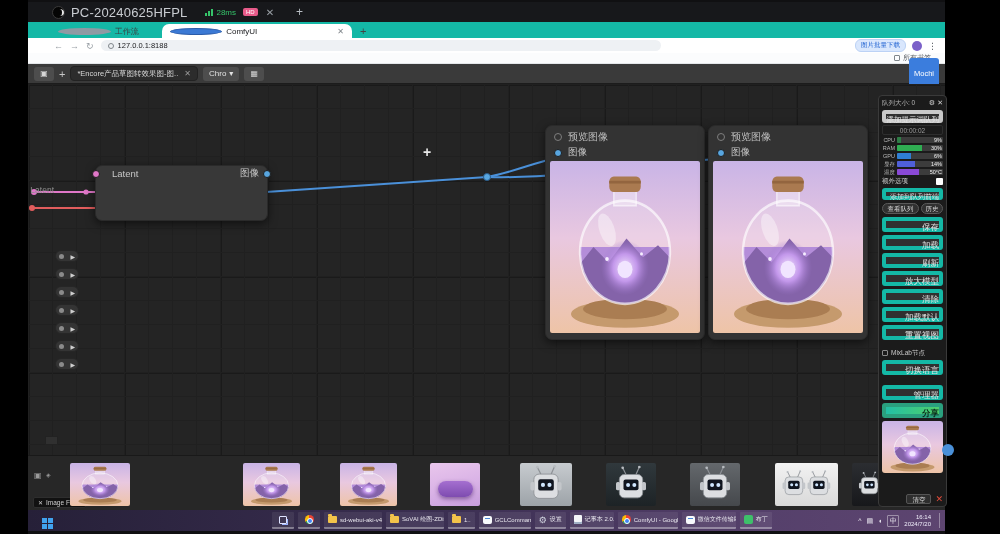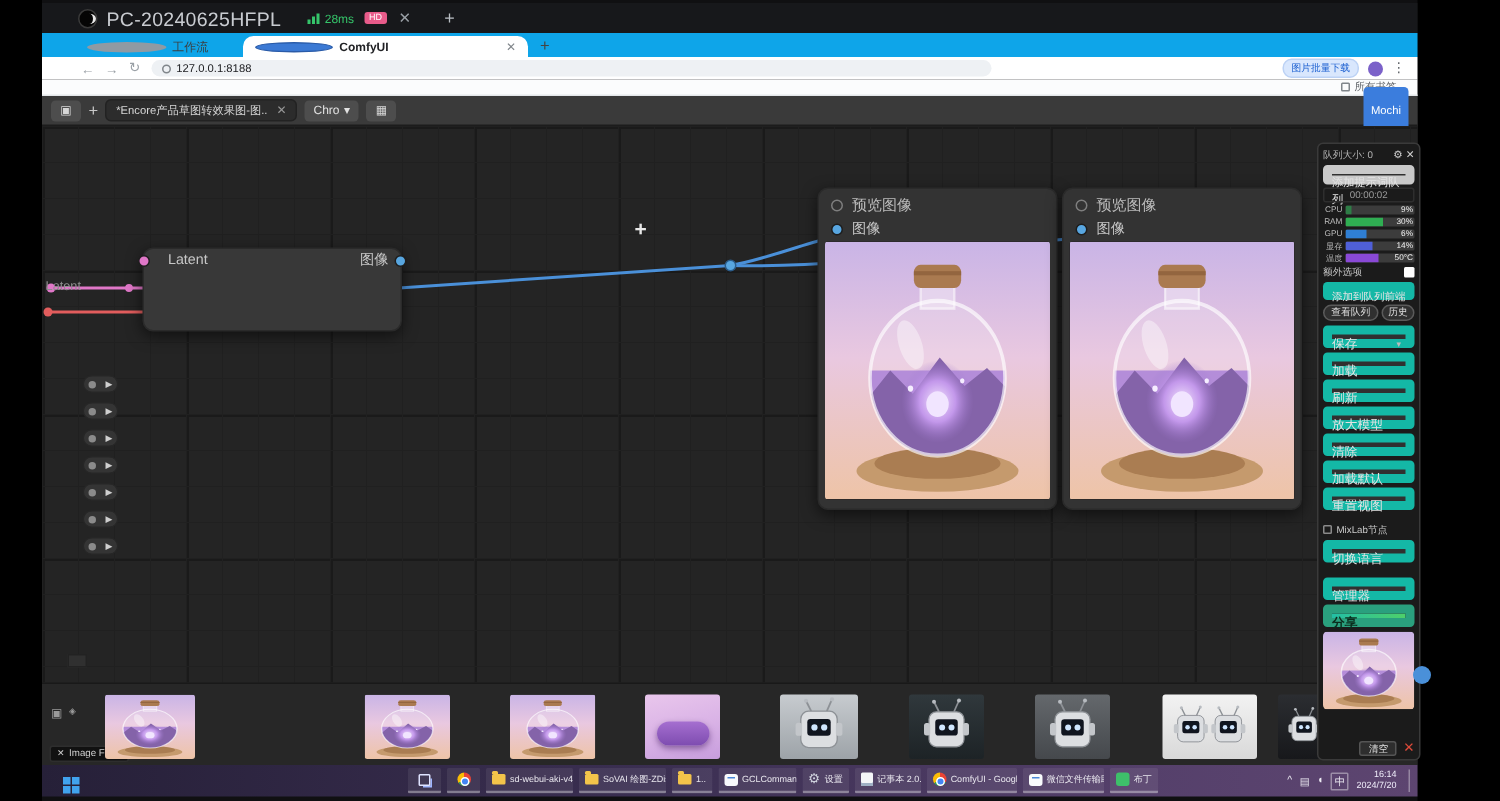--- a/index.html
+++ b/index.html
@@ -14,23 +14,23 @@
   .rtitle{color:#c9ccd1;font-size:13px;letter-spacing:.2px;}
   .sig{display:inline-flex;align-items:flex-end;gap:1px;margin:0 3px 0 18px;}
   .sig i{display:block;width:2px;background:#35c46a;}
   .sig i:nth-child(1){height:3px}.sig i:nth-child(2){height:5px}.sig i:nth-child(3){height:7px}
   .rlat{color:#35c46a;font-size:8px;}
   .rpink{background:#e85b8a;color:#fff;font-size:6px;border-radius:2px;padding:1px 3px;margin-left:7px;}
   .rclose{color:#9aa0a6;font-size:10px;margin-left:8px;cursor:default;}
   .rplus{color:#b9bec4;font-size:12px;margin-left:22px;}
 
   
-  #btabs{position:absolute;left:0;top:22px;width:100%;height:16px;background:#0ea5e9;display:flex;align-items:flex-end;padding-left:22px;}
+  #btabs{position:absolute;left:0;top:22px;width:100%;height:16px;background:#14b8a6;display:flex;align-items:flex-end;padding-left:22px;}
   .btab{display:flex;align-items:center;gap:4px;height:14px;padding:0 8px;font-size:8px;color:#3b4043;}
-  .btab.active{background:#fff;border-radius:7px 7px 0 0;width:190px;color:#202124;font-weight:bold;}
+  .btab.active{background:#fff;border-radius:7px 7px 0 0;width:190px;color:#202124;}
   .btab.inactive{width:112px;}
   .fav{width:7px;height:7px;border-radius:50%;}
   .fav.f1{background:#8f9aa3;}
   .fav.f2{background:#3b79d4;border:1px solid #2a5ba8;}
   .tclose{margin-left:auto;color:#80868b;font-size:8px;}
   .bplus{color:#444;font-size:11px;margin:0 0 1px 8px;}
   #btoolbar{position:absolute;left:0;top:38px;width:100%;height:15px;background:#fff;display:flex;align-items:center;padding:0 8px 0 26px;gap:7px;}
   .navg{color:#9aa0a6;font-size:9px;}
   .urlpill{flex:0 0 auto;width:560px;height:11px;background:#eef1f4;border-radius:6px;display:flex;align-items:center;gap:4px;padding:0 7px;}
   .urlico{width:6px;height:6px;border-radius:50%;border:1px solid #80868b;}
@@ -93,21 +93,21 @@
   .rb-light{background:linear-gradient(#c7cbcf,#9da3a8);}
   .rb-dark{background:linear-gradient(#30383c,#1d2326);}
   .rb-mid{background:linear-gradient(#64686c,#45484c);}
   .rb-white{background:linear-gradient(#f2f2f2,#d9d9d9);}
   .rb-black{background:linear-gradient(#2b2d31,#17181b);}
 
   
   #side{position:absolute;left:850px;top:95px;width:69px;height:412px;background:#1b1b1b;border:1px solid #3a3a3a;border-radius:4px;z-index:20;padding:2px 3px;display:flex;flex-direction:column;}
   .sb-title{display:flex;align-items:center;color:#b5b5b5;font-size:6.5px;height:10px;}
   .sb-title .sp{margin-left:auto;display:flex;gap:2px;color:#cfcfcf;font-size:7px;}
-  .btn{background:#303030;border:6px solid #14b8a6;border-radius:3px;color:#e3e3e3;text-align:left;margin:1.5px 0;}
+  .btn{background:#303030;border:4px solid #14b8a6;border-radius:3px;color:#e3e3e3;text-align:right;margin:1.5px 0;}
   .sb-queue{font-size:7.5px;height:13px;line-height:11px;border-color:#c9c9c9;}
   .sb-timer{font-size:6.5px;color:#9c9c9c;text-align:center;border:1px solid #2e2e2e;border-radius:2px;height:10px;line-height:9px;margin:1px 0;}
   .mrow{display:flex;align-items:center;gap:2px;height:7px;margin:.5px 0;}
   .mlab{width:13px;color:#b9b9b9;font-size:5.5px;text-align:right;flex:0 0 auto;}
   .mtrack{flex:1;height:6px;background:#3c3c3c;border-radius:1px;position:relative;overflow:hidden;}
   .mfill{position:absolute;left:0;top:0;bottom:0;}
   .mval{position:absolute;right:1px;top:0;color:#f0f0f0;font-size:5.5px;line-height:6px;}
   .f0{width:8%;background:#2e7d46;} .f1{width:55%;background:#2fae52;} .f2{width:30%;background:#2f7fd4;}
   .f3{width:40%;background:#4f5fd8;} .f4{width:48%;background:#8a49d6;}
   .sb-check{display:flex;align-items:center;height:10px;color:#c9c9c9;font-size:6.5px;}

